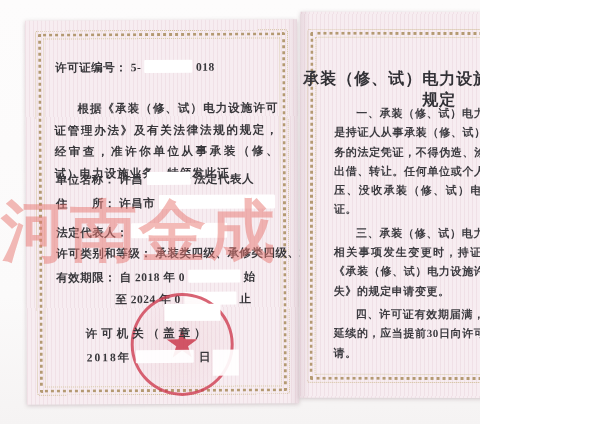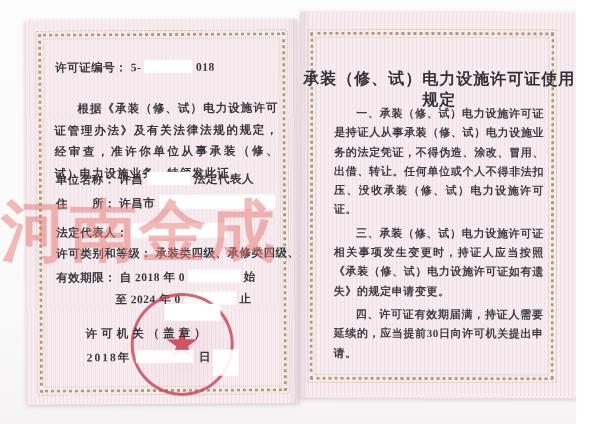--- a/index.html
+++ b/index.html
@@ -1,17 +1,17 @@
 <!DOCTYPE html>
 <html><head>
 <meta charset="utf-8">
 <style>
   html,body{margin:0;padding:0;background:#ffffff;}
   .canvas{
-    position:relative;width:576px;height:424px;overflow:hidden;
+    position:relative;width:480px;height:424px;overflow:hidden;
     background:linear-gradient(180deg,#fdfcfc 0%,#fbfafa 70%,#f5f3f3 100%);
     font-family:"Liberation Serif","DejaVu Serif",serif;
   }
   .page{
     position:absolute;
     background:
       repeating-linear-gradient(90deg, rgba(213,176,189,0.20) 0px, rgba(213,176,189,0.20) 1px, rgba(255,255,255,0) 1px, rgba(255,255,255,0) 4px),
       #f7edf1;
     box-shadow:0 1px 4px rgba(120,90,100,0.30);
   }

